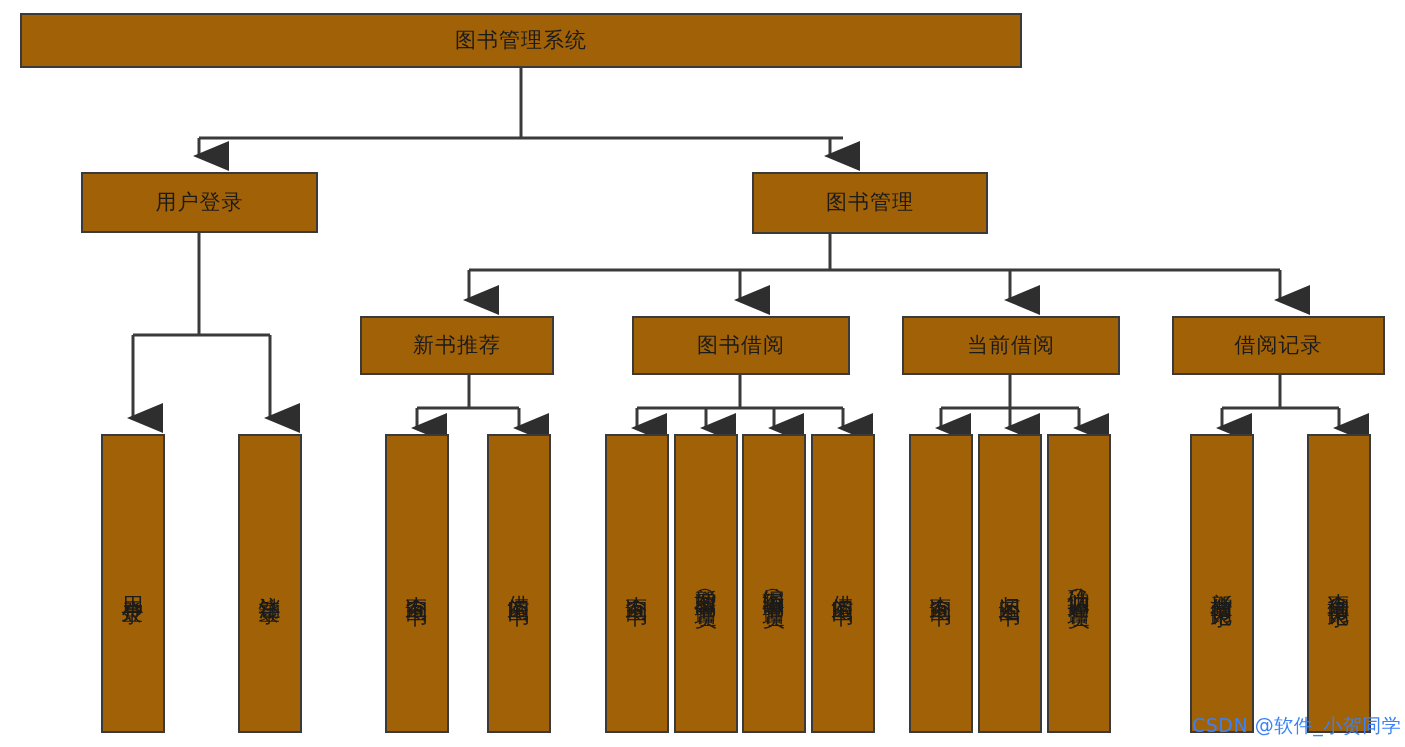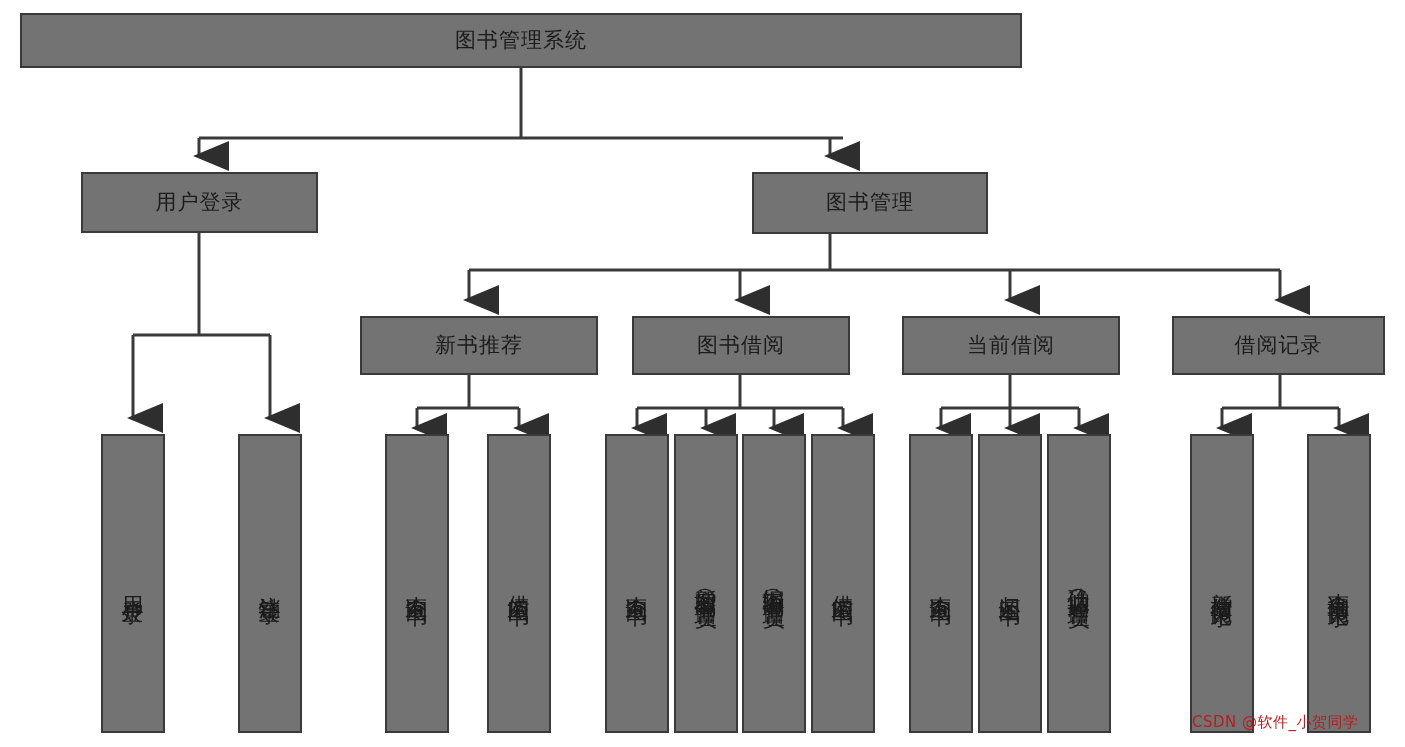--- a/index.html
+++ b/index.html
@@ -16,21 +16,21 @@
   }
   svg#wires{
     position:absolute;
     left:0; top:0;
     width:1405px; height:747px;
     pointer-events:none;
   }
   .node{
     position:absolute;
     box-sizing:border-box;
-    background:#737373;
+    background:#a16207;
     border:2.5px solid #3a3a3a;
     display:flex;
     align-items:center;
     justify-content:center;
     color:#1b1b1b;
   }
   .node.h{
     font-size:21px;
     line-height:1.1;
     letter-spacing:1px;
@@ -57,22 +57,22 @@
   .leafwrap{
     width:100%;
     height:100%;
     display:flex;
     align-items:center;
     justify-content:center;
     overflow:hidden;
   }
   .watermark{
     position:absolute;
-    font-size:15px;
-    color:#b91c1c;
+    font-size:19px;
+    color:#3b82f6;
     white-space:nowrap;
     letter-spacing:0.5px;
   }
 </style>
 </head>
 <body>
 
 <div id="canvas">
 
   <svg id="wires" viewBox="0 0 1405 747">
@@ -130,21 +130,21 @@
   </div>
 
   <div class="node lvl2 h" style="left:81px;top:172px;width:237px;height:61px;">
     <span>用户登录</span>
   </div>
 
   <div class="node lvl2 h" style="left:752px;top:172px;width:236px;height:62px;">
     <span>图书管理</span>
   </div>
 
-  <div class="node lvl3 h" style="left:360px;top:316px;width:238px;height:59px;">
+  <div class="node lvl3 h" style="left:360px;top:316px;width:194px;height:59px;">
     <span>新书推荐</span>
   </div>
 
   <div class="node lvl3 h" style="left:632px;top:316px;width:218px;height:59px;justify-content:center;">
     <span>图书借阅</span>
   </div>
 
   <div class="node lvl3 h" style="left:1172px;top:316px;width:213px;height:59px;">
     <span>借阅记录</span>
   </div>

